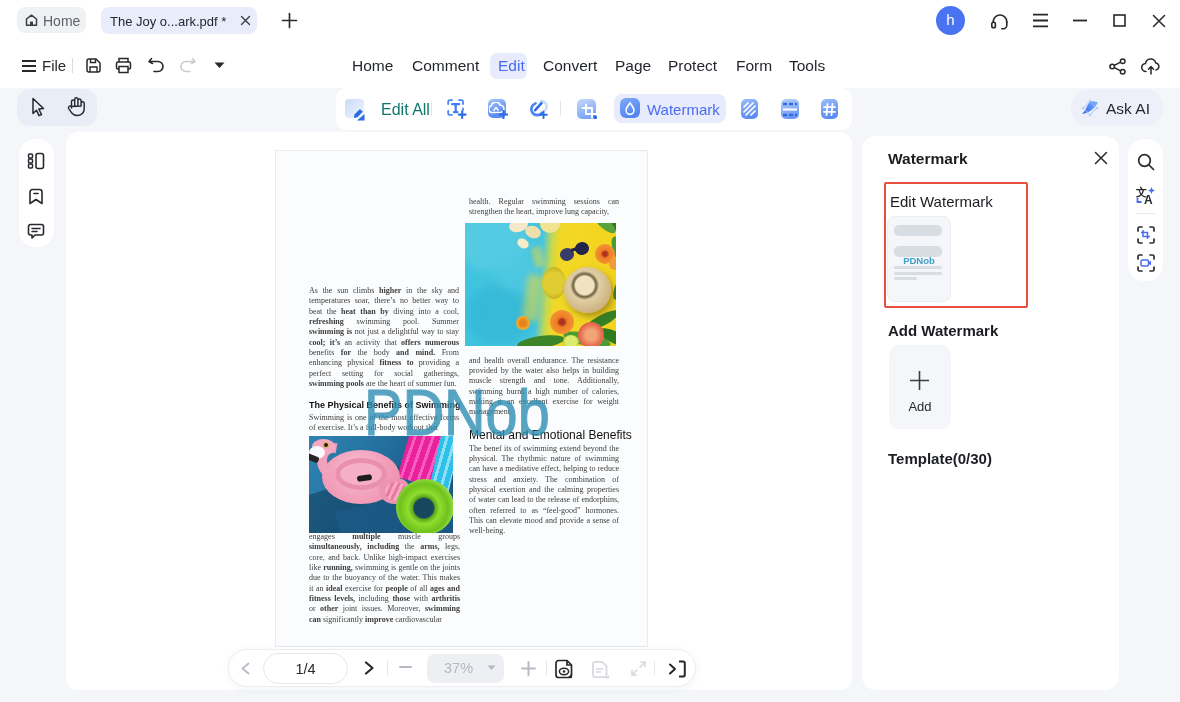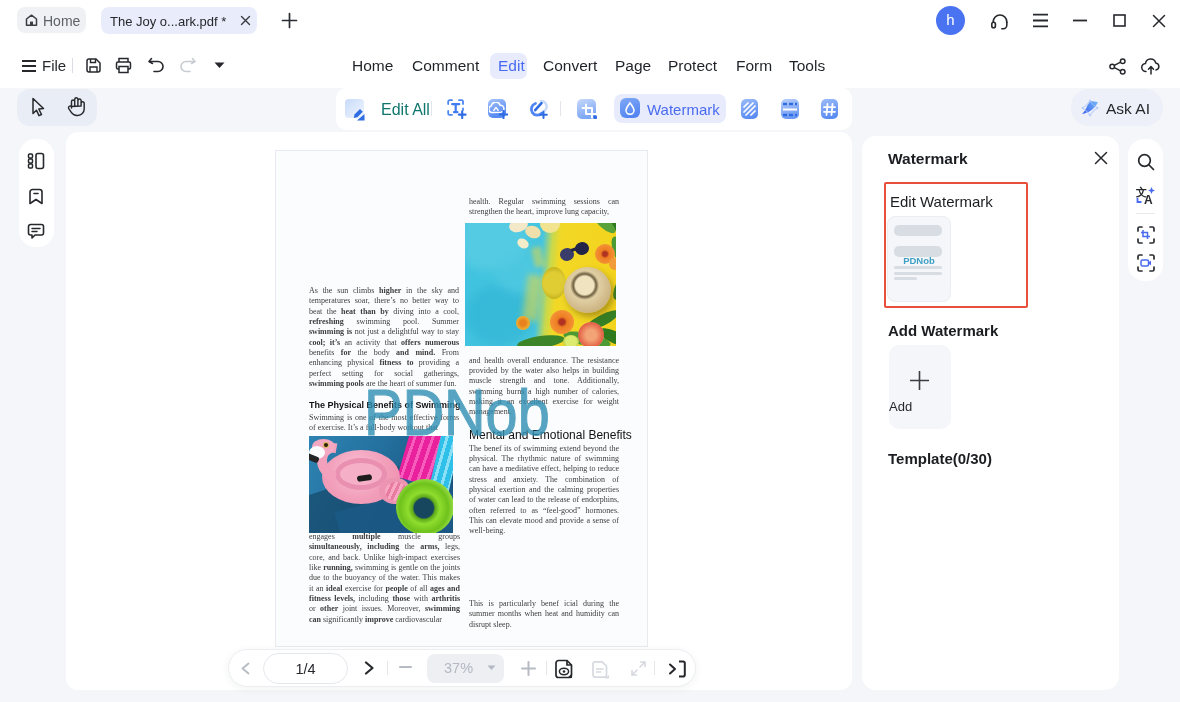--- a/index.html
+++ b/index.html
@@ -275,21 +275,20 @@
     <div class="a" style="left:85px;top:87px;width:24px;height:24px;border-radius:50%;background:radial-gradient(circle,#b03322 0 16%,#ee7d22 30%,#f8a344 100%)"></div>
     <div class="a" style="left:51px;top:93px;width:14px;height:14px;border-radius:50%;background:radial-gradient(circle,#e8821f 0 28%,#f7d33c 100%)"></div>
 
     <div class="a" style="left:113px;top:99px;width:26px;height:26px;border-radius:50%;background:radial-gradient(circle,#f2a477 0 28%,#e45f43 68%,#f3e3c9 76%,#eedca2 100%)"></div>
 
     <div class="a" style="left:98px;top:112px;width:16px;height:13px;border-radius:50%;background:radial-gradient(circle,#dcea6e 0 52%,#93b31f 100%)"></div>
   </div>
   <div class="a" style="left:194px;top:205.5px;width:150px;font-size:8px;line-height:10.35px;text-align:justify">and health overall endurance. The resistance provided by the water also helps in building muscle strength and tone. Additionally, swimming burns a high number of calories, making it an excellent exercise for weight management.</div>
   <div class="a" style="left:194px;top:277.5px;width:170px;font-family:'Liberation Sans',sans-serif;font-size:12px;font-weight:normal;color:#111">Mental and Emotional Benefits</div>
   <div class="a" style="left:194px;top:293.5px;width:150px;font-size:8px;line-height:10.35px;text-align:justify">The benef its of swimming extend beyond the physical. The rhythmic nature of swimming can have a meditative effect, helping to reduce stress and anxiety. The combination of physical exertion and the calming properties of water can lead to the release of endorphins, often referred to as “feel-good” hormones. This can elevate mood and provide a sense of well-being.</div>
-  <div class="a" style="left:194px;top:449px;width:150px;font-size:8px;line-height:10.35px;text-align:justify">This is particularly benef icial during the summer months when heat and humidity can disrupt sleep.</div>
 
   <div class="a" style="left:89px;top:226px;width:230px;font-family:'Liberation Sans',sans-serif;font-size:64px;color:#2e8fb3;-webkit-text-stroke:1.1px #2e8fb3;opacity:0.8;transform:scaleX(0.9);transform-origin:left top">PDNob</div>
 </div>
 
 <div class="a" style="left:228px;top:649px;width:468px;height:38px;background:#fff;border:1px solid #eceef2;border-radius:19px;box-shadow:0 2px 8px rgba(40,50,70,.06)"></div>
 <svg class="a" style="left:240px;top:662px" width="11" height="13" viewBox="0 0 11 13">
     <path d="M8.5 1.5 L2.5 6.5 L8.5 11.5" fill="none" stroke="#b6bac2" stroke-width="1.8" stroke-linecap="round" stroke-linejoin="round"></path>
   </svg>
 <div class="a" style="left:263px;top:653px;width:85px;height:31px;border:1.5px solid #e4e7ec;border-radius:16px"></div>
 <div class="a" style="left:263px;top:661px;width:85px;text-align:center;font-size:14.5px;color:#26282c">1/4</div>
@@ -342,21 +341,21 @@
 <div class="a" style="left:887px;top:255px;width:64px;text-align:center;font-size:9.5px;font-weight:bold;color:#3e9fc4">PDNob</div>
 <div class="a" style="left:894px;top:266px;width:48px;height:3px;background:#d8dce3;border-radius:1.5px"></div>
 <div class="a" style="left:894px;top:271.5px;width:48px;height:3px;background:#d8dce3;border-radius:1.5px"></div>
 <div class="a" style="left:894px;top:277px;width:23px;height:3px;background:#d8dce3;border-radius:1.5px"></div>
 
 <div class="a" style="left:888px;top:322px;font-size:15px;font-weight:bold;color:#1b1d21">Add Watermark</div>
 <div class="a" style="left:889px;top:345px;width:62px;height:84px;background:#f5f6f9;border-radius:10px"></div>
 <svg class="a" style="left:909px;top:370px" width="21" height="21" viewBox="0 0 21 21">
     <path d="M10.5 1 V20 M1 10.5 H20" stroke="#3a3d42" stroke-width="1.6"></path>
   </svg>
-<div class="a" style="left:889px;top:399px;width:62px;font-size:13px;color:#26282c">Add</div>
+<div class="a" style="left:889px;top:399px;width:62px;text-align:center;font-size:13px;color:#26282c">Add</div>
 
 <div class="a" style="left:888px;top:450px;font-size:15px;font-weight:bold;color:#1b1d21">Template(0/30)</div>
 
 <div class="a" style="left:1128px;top:139px;width:35px;height:142px;background:#fff;border-radius:16px"></div>
 <svg class="a" style="left:1137px;top:153px" width="18" height="18" viewBox="0 0 18 18">
     <circle cx="7.5" cy="7.5" r="5.8" fill="none" stroke="#26282c" stroke-width="1.7"></circle>
     <path d="M12 12 L16.5 16.5" stroke="#26282c" stroke-width="1.7" stroke-linecap="round"></path>
   </svg>
 <svg class="a" style="left:1136px;top:186px" width="20" height="20" viewBox="0 0 20 20">
     <text x="0" y="10" font-size="11" font-weight="bold" fill="#26282c" font-family="Liberation Sans">文</text>

